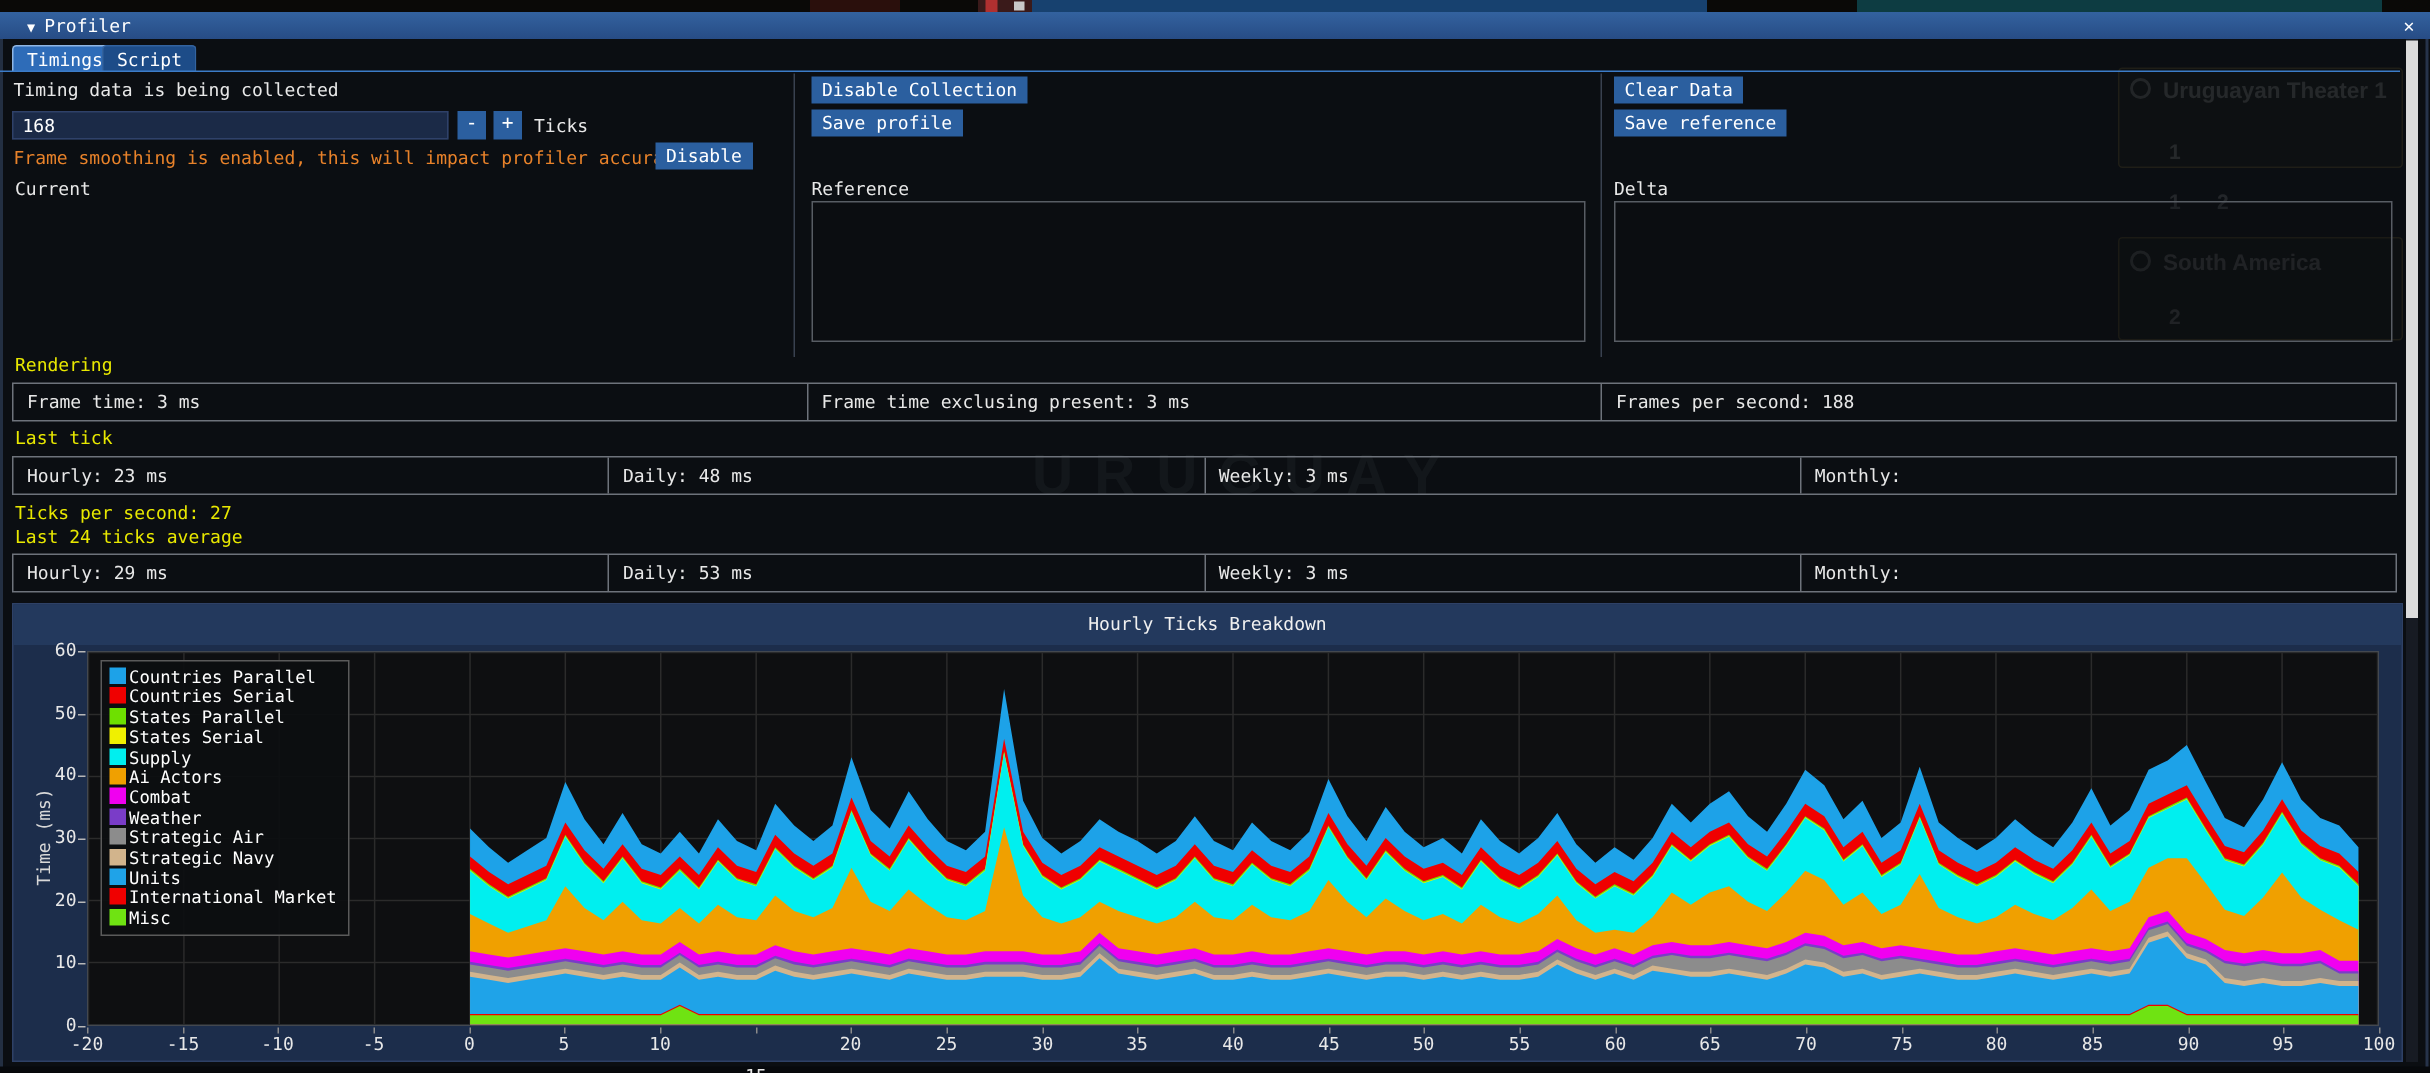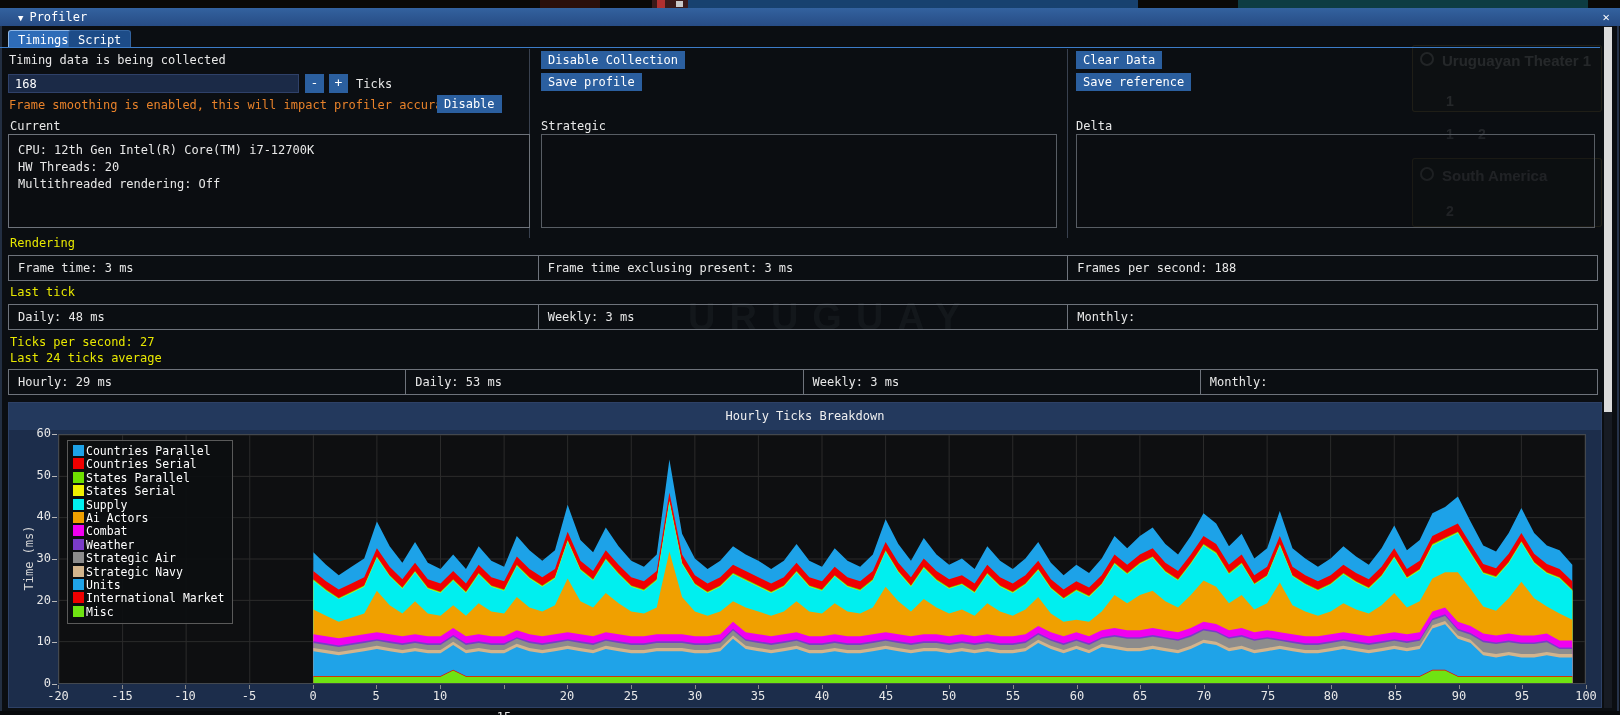--- a/index.html
+++ b/index.html
@@ -118,39 +118,35 @@
   <div class="txt org" style="left:9px;top:98px;">Frame smoothing is enabled, this will impact profiler accuracy</div>
   <div class="btn" style="left:437px;top:95px;">Disable</div>
 
   <div class="btn" style="left:541px;top:51px;">Disable Collection</div>
   <div class="btn" style="left:541px;top:73px;">Save profile</div>
 
   <div class="btn" style="left:1076px;top:51px;">Clear Data</div>
   <div class="btn" style="left:1076px;top:73px;">Save reference</div>
 
   <div class="txt" style="left:10px;top:119px;">Current</div>
-  <div class="gbox" style="left:8px;top:134px;width:522px;height:94px;">
-    <div class="txt" style="left:9px;top:8px;">CPU: 12th Gen Intel(R) Core(TM) i7-12700K</div>
-    <div class="txt" style="left:9px;top:25px;">HW Threads: 20</div>
-    <div class="txt" style="left:9px;top:42px;">Multithreaded rendering: Off</div>
-  </div>
-  <div class="txt" style="left:541px;top:119px;">Strategic</div>
+  <div class="txt" style="left:541px;top:119px;">Reference</div>
   <div class="gbox" style="left:541px;top:134px;width:516px;height:94px;border-color:#585d64;"></div>
   <div class="txt" style="left:1076px;top:119px;">Delta</div>
   <div class="gbox" style="left:1076px;top:134px;width:519px;height:94px;border-color:#585d64;"></div>
 
   <div class="txt ylw" style="left:10px;top:236px;">Rendering</div>
   <div class="statrow" style="top:255px;">
     <div class="cell">Frame time: 3 ms</div>
     <div class="cell">Frame time exclusing present: 3 ms</div>
     <div class="cell">Frames per second: 188</div>
   </div>
 
   <div class="txt ylw" style="left:10px;top:285px;">Last tick</div>
   <div class="statrow" style="top:304px;">
+    <div class="cell">Hourly: 23 ms</div>
     <div class="cell">Daily: 48 ms</div>
     <div class="cell">Weekly: 3 ms</div>
     <div class="cell">Monthly:</div>
   </div>
 
   <div class="txt ylw" style="left:10px;top:335px;">Ticks per second: 27</div>
   <div class="txt ylw" style="left:10px;top:351px;">Last 24 ticks average</div>
   <div class="statrow" style="top:369px;">
     <div class="cell">Hourly: 29 ms</div>
     <div class="cell">Daily: 53 ms</div>

